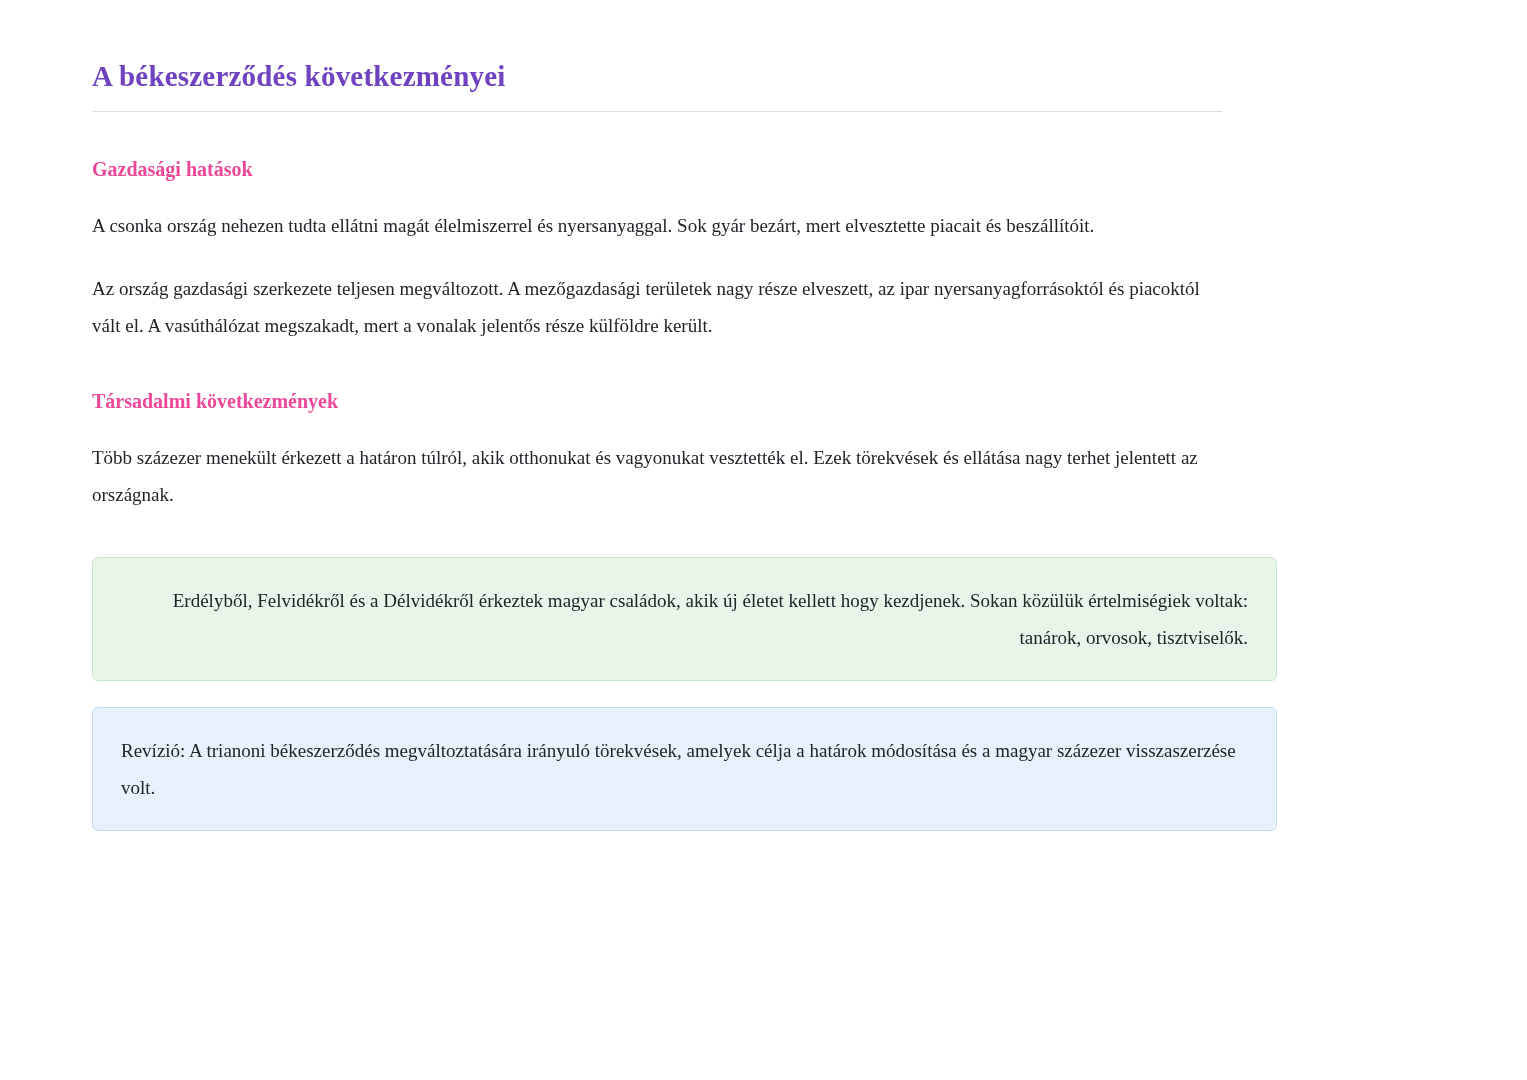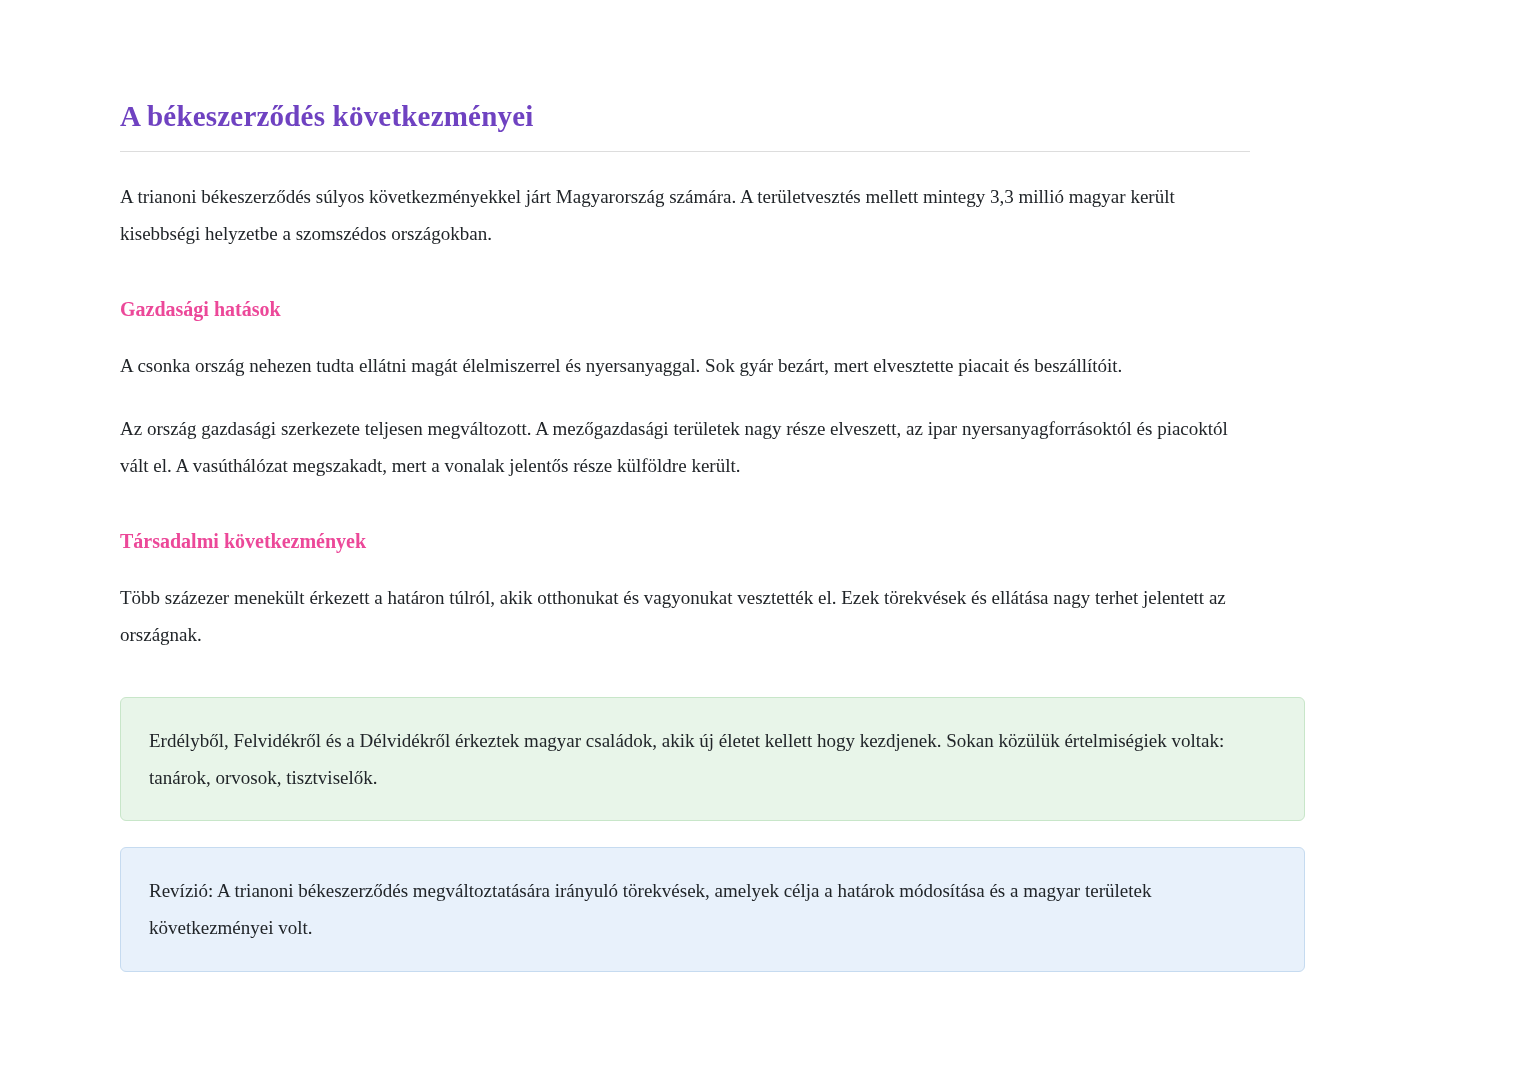--- a/index.html
+++ b/index.html
@@ -12,22 +12,22 @@
 
   .page {
     width: 1527px;
     height: 1080px;
     background: #ffffff;
     overflow: hidden;
   }
 
   .content {
     width: 1185px;
-    margin-left: 120px;
-    padding-top: 100px;
+    margin-left: 92px;
+    padding-top: 60px;
   }
 
   h1.doc-title {
     font-size: 29px;
     font-weight: 700;
     color: #6f42c1;
     letter-spacing: 0.2px;
     margin-bottom: 18px;
   }
 
@@ -67,51 +67,51 @@
 
   .callout p {
     font-size: 19px;
     line-height: 1.95;
     margin: 0;
   }
 
   .callout-green {
     background: #e8f5e9;
     border: 1px solid #c8e6c9;
+    text-align: right;
   }
 
   .callout-blue {
     background: #e8f1fb;
     border: 1px solid #c6dbf0;
   }
 </style>
 </head>
 <body>
 
 <div class="page">
   <div class="content">
 
     <h1 class="doc-title">A békeszerződés következményei</h1>
 
     <hr class="title-divider">
 
-    <p class="body-text">A trianoni békeszerződés súlyos következményekkel járt Magyarország számára. A területvesztés mellett mintegy 3,3 millió magyar került kisebbségi helyzetbe a szomszédos országokban.</p>
 
     <h2 class="section-heading">Gazdasági hatások</h2>
 
     <p class="body-text">A csonka ország nehezen tudta ellátni magát élelmiszerrel és nyersanyaggal. Sok gyár bezárt, mert elvesztette piacait és beszállítóit.</p>
 
     <p class="body-text">Az ország gazdasági szerkezete teljesen megváltozott. A mezőgazdasági területek nagy része elveszett, az ipar nyersanyagforrásoktól és piacoktól vált el. A vasúthálózat megszakadt, mert a vonalak jelentős része külföldre került.</p>
 
     <h2 class="section-heading">Társadalmi következmények</h2>
 
     <p class="body-text">Több százezer menekült érkezett a határon túlról, akik otthonukat és vagyonukat vesztették el. Ezek törekvések és ellátása nagy terhet jelentett az országnak.</p>
 
     <div class="callout callout-green">
       <p>Erdélyből, Felvidékről és a Délvidékről érkeztek magyar családok, akik új életet kellett hogy kezdjenek. Sokan közülük értelmiségiek voltak: tanárok, orvosok, tisztviselők.</p>
     </div>
 
     <div class="callout callout-blue">
-      <p>Revízió: A trianoni békeszerződés megváltoztatására irányuló törekvések, amelyek célja a határok módosítása és a magyar területek következményei volt.</p>
+      <p>Revízió: A trianoni békeszerződés megváltoztatására irányuló törekvések, amelyek célja a határok módosítása és a magyar százezer visszaszerzése volt.</p>
     </div>
 
   </div>
 </div>
 
 </body></html>

